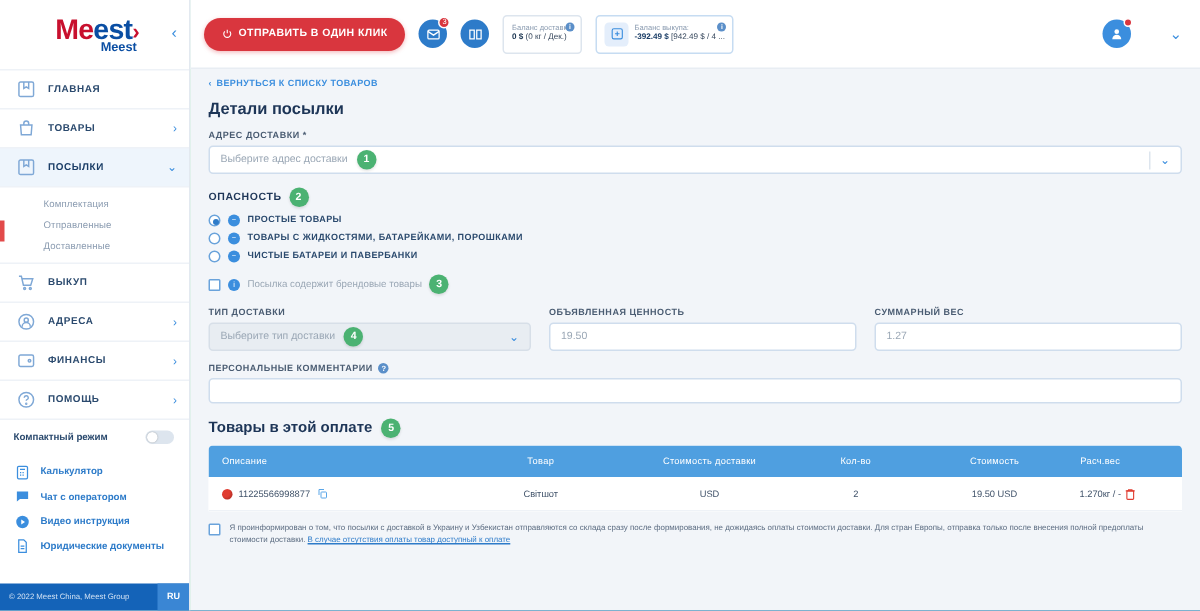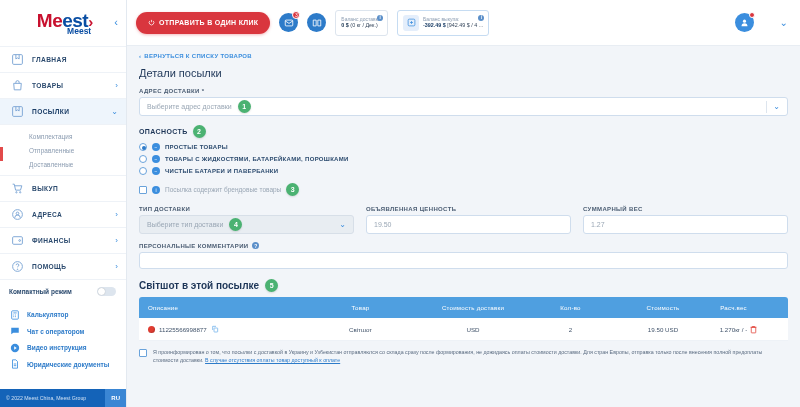--- a/index.html
+++ b/index.html
@@ -191,21 +191,21 @@
   .content {
     flex: 1; overflow: hidden; padding: 7px 12px 0 12px;
     position: relative;
   }
   .back-link {
     display: flex; align-items: center; gap: 3px;
     font-size: 6px; font-weight: bold; letter-spacing: 0.3px;
     color: #3b8ede; text-transform: uppercase; cursor: pointer;
     margin-bottom: 8px;
   }
-  .page-title { font-size: 11px; font-weight: normal; color: #1d3557; margin-bottom: 9px; }
+  .page-title { font-size: 11px; font-weight: bold; color: #1d3557; margin-bottom: 9px; }
 
   .fld-label {
     font-size: 6px; font-weight: bold; letter-spacing: 0.35px;
     color: #4a5c72; text-transform: uppercase; margin-bottom: 3px;
     display: flex; align-items: center; gap: 4px;
   }
   .input {
     height: 19px; background: #fff; border: 1px solid #cfdded;
     border-radius: 3px; display: flex; align-items: center;
     padding: 0 7px; font-size: 7px; color: #aab6c4;
@@ -597,21 +597,21 @@
 
       <div style="margin-top:8px;">
         <div class="fld-label">
           <span>ПЕРСОНАЛЬНЫЕ КОММЕНТАРИИ</span>
           <span class="help-dot">?</span>
         </div>
         <div class="textarea"></div>
       </div>
 
       <div class="tbl-title">
-        <span>Свiтшот в этой посылке</span>
+        <span>Товары в этой оплате</span>
         <span class="marker">5</span>
       </div>
 
       <div class="table">
         <div class="thead">
           <div class="c-desc">Описание</div>
           <div class="c-prod">Товар</div>
           <div class="c-ship">Стоимость доставки</div>
           <div class="c-qty">Кол-во</div>
           <div class="c-cost">Стоимость</div>

